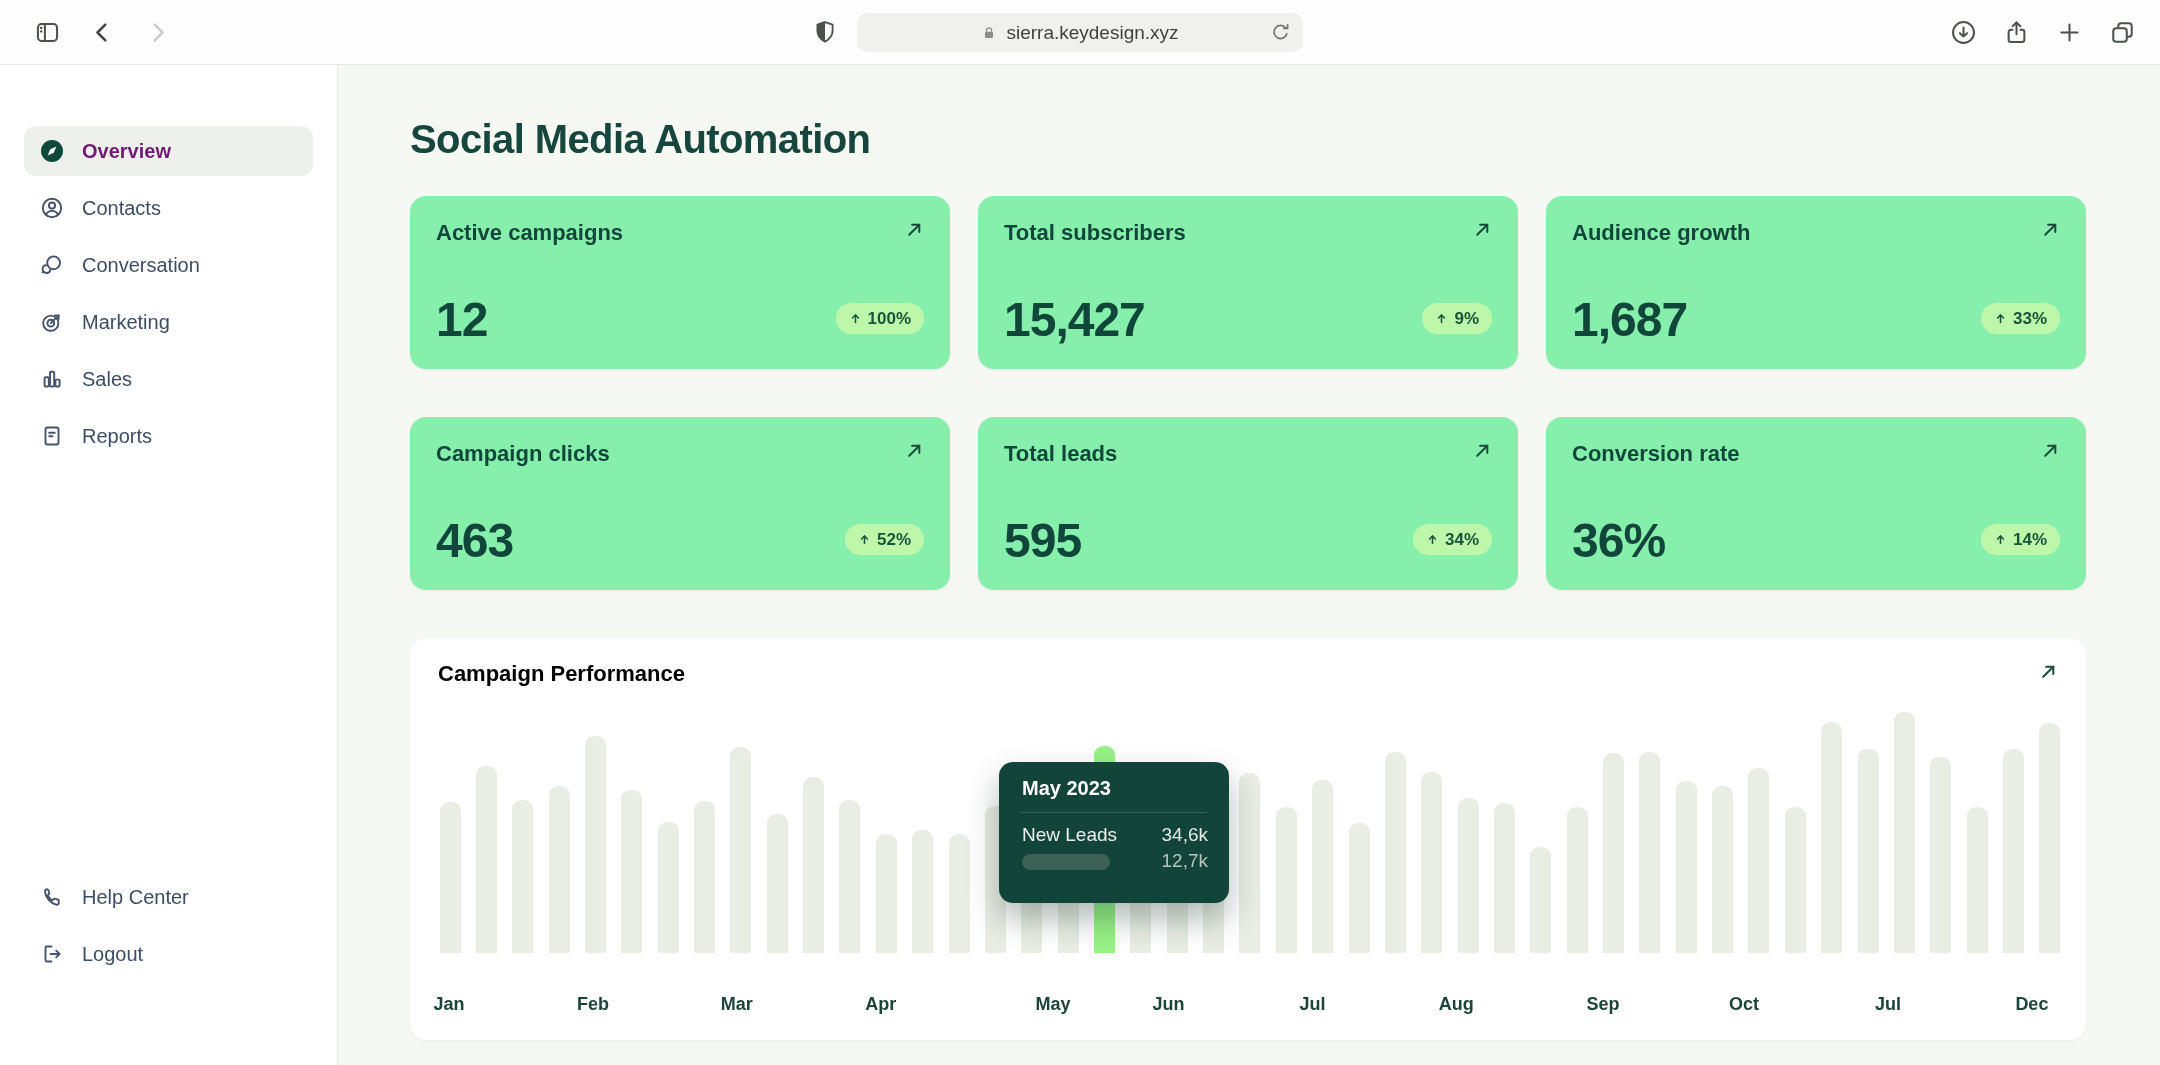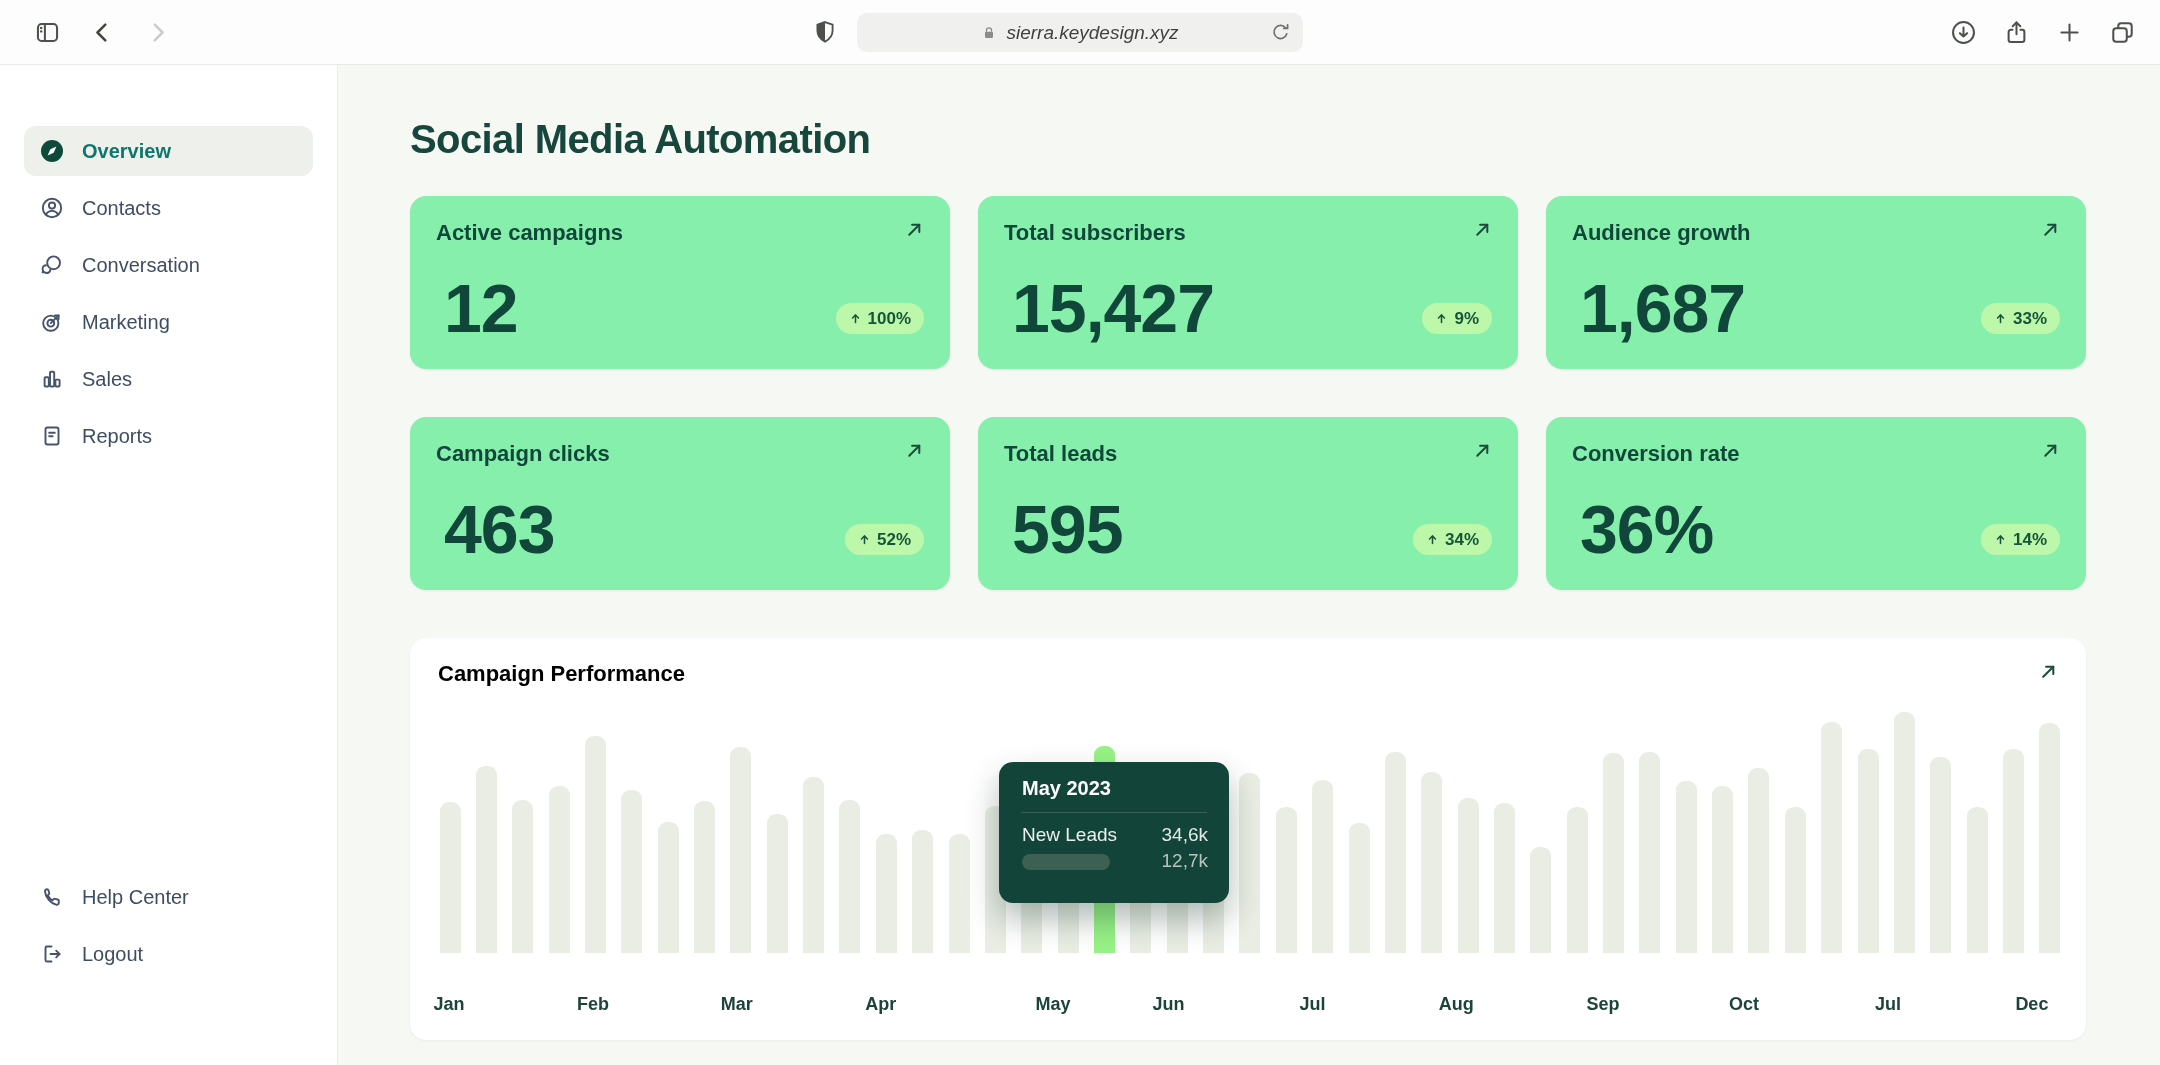--- a/index.html
+++ b/index.html
@@ -1,52 +1,52 @@
 <!DOCTYPE html>
 <html><head>
 <meta charset="utf-8">
 <style>
   * { margin:0; padding:0; box-sizing:border-box; }
   html,body { width:2160px; height:1065px; overflow:hidden; }
   body { font-family:"Liberation Sans", sans-serif; background:#ffffff; position:relative; }
   svg { display:block; }
 
   
-  .topbar { position:absolute; left:0; top:0; width:2160px; height:65px; background:#fdfdfd; border-bottom:1px solid #e9eae7; z-index:20;font-style:italic; }
+  .topbar { position:absolute; left:0; top:0; width:2160px; height:65px; background:#fdfdfd; border-bottom:1px solid #e9eae7; z-index:20; }
   .tb-left { position:absolute; left:34px; top:0; height:64px; display:flex; align-items:center; gap:28px; }
   .tb-right { position:absolute; right:24px; top:0; height:64px; display:flex; align-items:center; gap:26px; }
   .tb-btn { width:27px; height:27px; cursor:pointer; }
   .tb-btn svg { width:100%; height:100%; }
   .shield-btn { position:absolute; left:812px; top:19px; width:26px; height:27px; }
   .url-pill { position:absolute; left:50%; top:13px; transform:translateX(-50%); width:446px; height:39px;
               background:#f0f1ef; border-radius:10px; display:flex; align-items:center; justify-content:center; gap:9px; }
   .url-text { font-size:19px; color:#3f413f; }
   .lock-ic { width:16px; height:16px; }
   .reload-btn { position:absolute; right:11px; top:8px; width:23px; height:23px; }
 
   
   .sidebar { position:absolute; left:0; top:65px; width:338px; height:1000px; background:#ffffff; border-right:1px solid #eaece8; z-index:10; }
   .side-list { position:absolute; top:61px; left:24px; right:24px; }
   .side-footer { position:absolute; top:807px; left:24px; right:24px; }
   .side-item { height:50px; display:flex; align-items:center; padding:0 16px; border-radius:12px; margin-bottom:7px;
                color:#3e4d63; font-size:20px; cursor:pointer; }
-  .side-item.active { background:#edf0eb; color:#0f766e; font-weight:700; }
+  .side-item.active { background:#edf0eb; color:#701a75; font-weight:700; }
   .icon24 { width:24px; height:24px; flex:0 0 24px; margin-right:18px; }
   .icon24 svg { width:100%; height:100%; }
 
   
   .main { position:absolute; left:338px; top:65px; width:1822px; height:1000px; background:#f6f8f4; }
   .page-title { position:absolute; left:72px; top:52px; font-size:40px; font-weight:700; color:#17463c; letter-spacing:-0.6px; }
 
   .stats { position:absolute; left:72px; top:131px; width:1676px; display:grid; grid-template-columns:repeat(3,1fr); gap:48px 28px; }
   .stat-card { height:173px; background:#86efac; border-radius:16px; position:relative; box-shadow:0 1px 3px rgba(18,42,32,0.05); }
   .stat-title { position:absolute; left:26px; top:24px; font-size:22px; font-weight:700; color:#11463a; }
   .stat-arrow { position:absolute; right:24px; top:22px; width:23px; height:23px; cursor:pointer; }
   .stat-arrow svg { width:100%; height:100%; }
-  .stat-value { position:absolute; left:26px; bottom:22px; font-size:68px; font-weight:700; color:#11463a; letter-spacing:-1px;margin-left:8px; }
+  .stat-value { position:absolute; left:26px; bottom:22px; font-size:48px; font-weight:700; color:#11463a; letter-spacing:-1px; }
   .stat-badge { position:absolute; right:26px; bottom:35px; height:31px; background:#bdf7aa; color:#17543a;
                 border-radius:999px; display:flex; align-items:center; gap:6px; padding:0 13px; font-size:17px; font-weight:700; }
 
   .chart-card { position:absolute; left:72px; top:573px; width:1676px; height:402px; background:#ffffff; border-radius:16px;
                 box-shadow:0 1px 3px rgba(18,42,32,0.05); }
   .chart-title { position:absolute; left:28px; top:23px; font-size:22px; font-weight:700; color:#000000; }
   .chart-arrow { position:absolute; right:26px; top:22px; width:23px; height:23px; cursor:pointer; }
   .chart-arrow svg { width:100%; height:100%; }
   .bar { position:absolute; width:21px; background:#e9ede4; border-radius:9px 9px 0 0; }
   .bar.hl { background:#98f287; }

